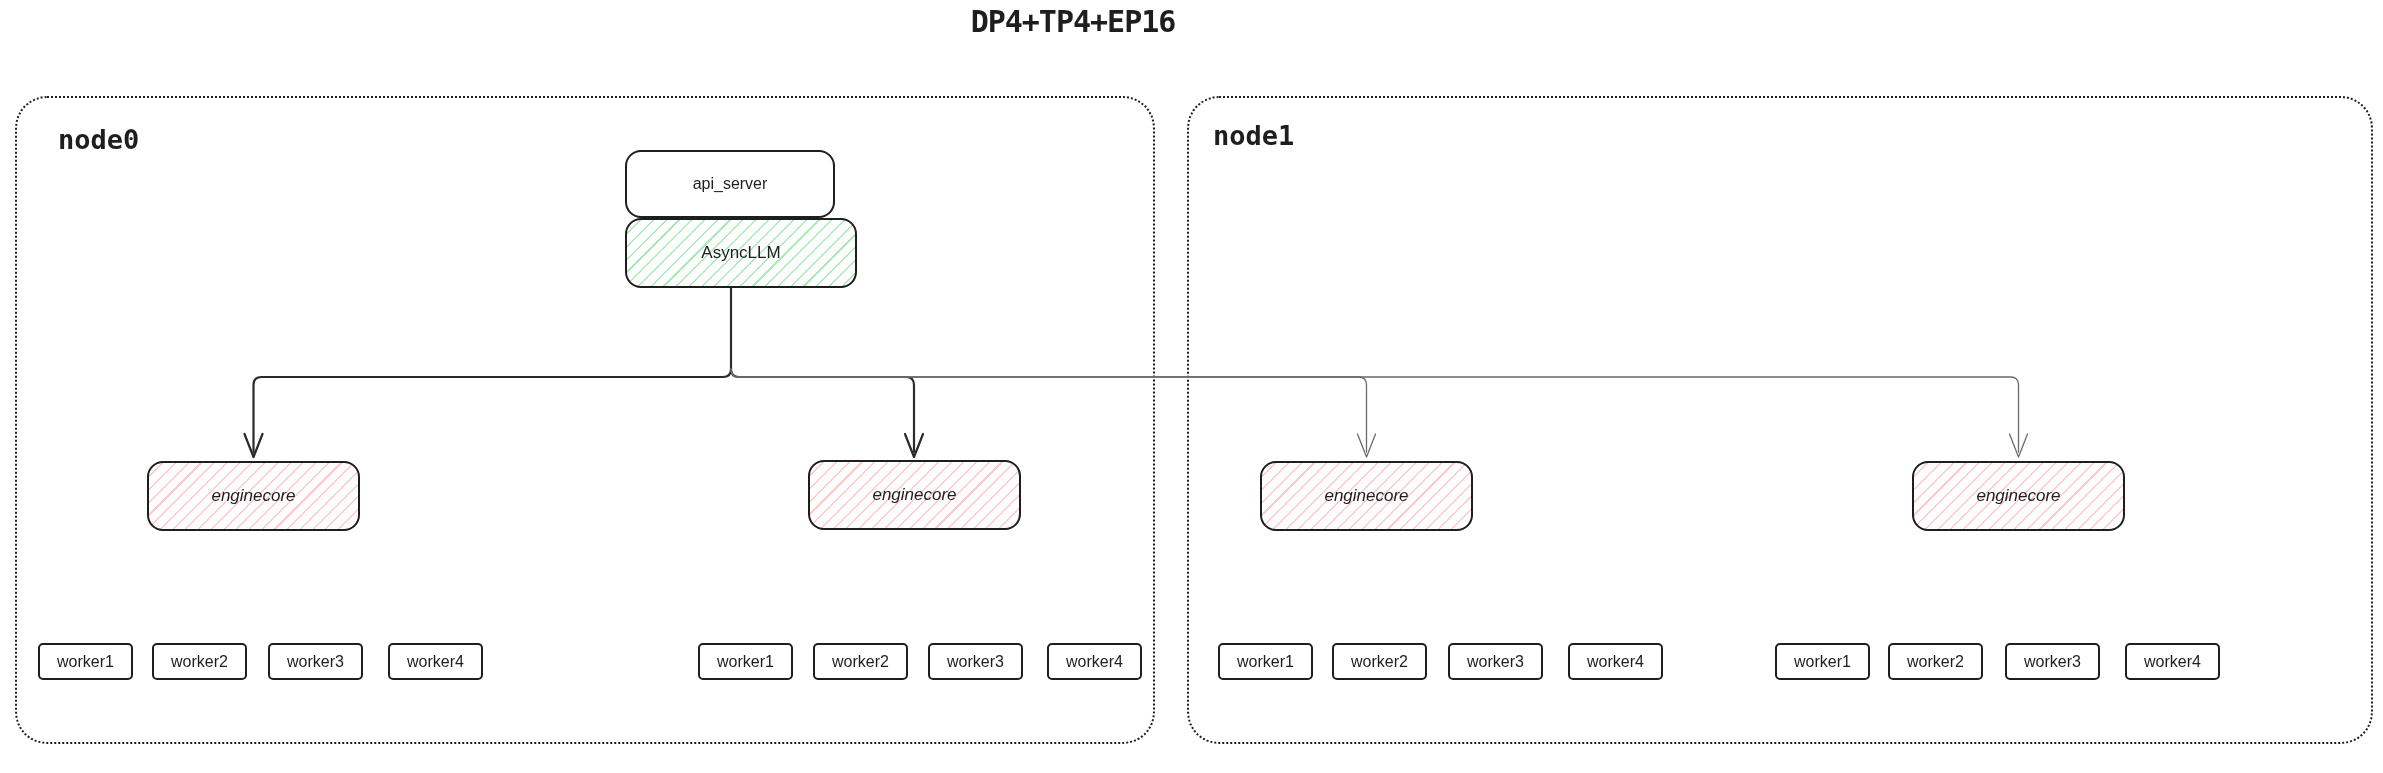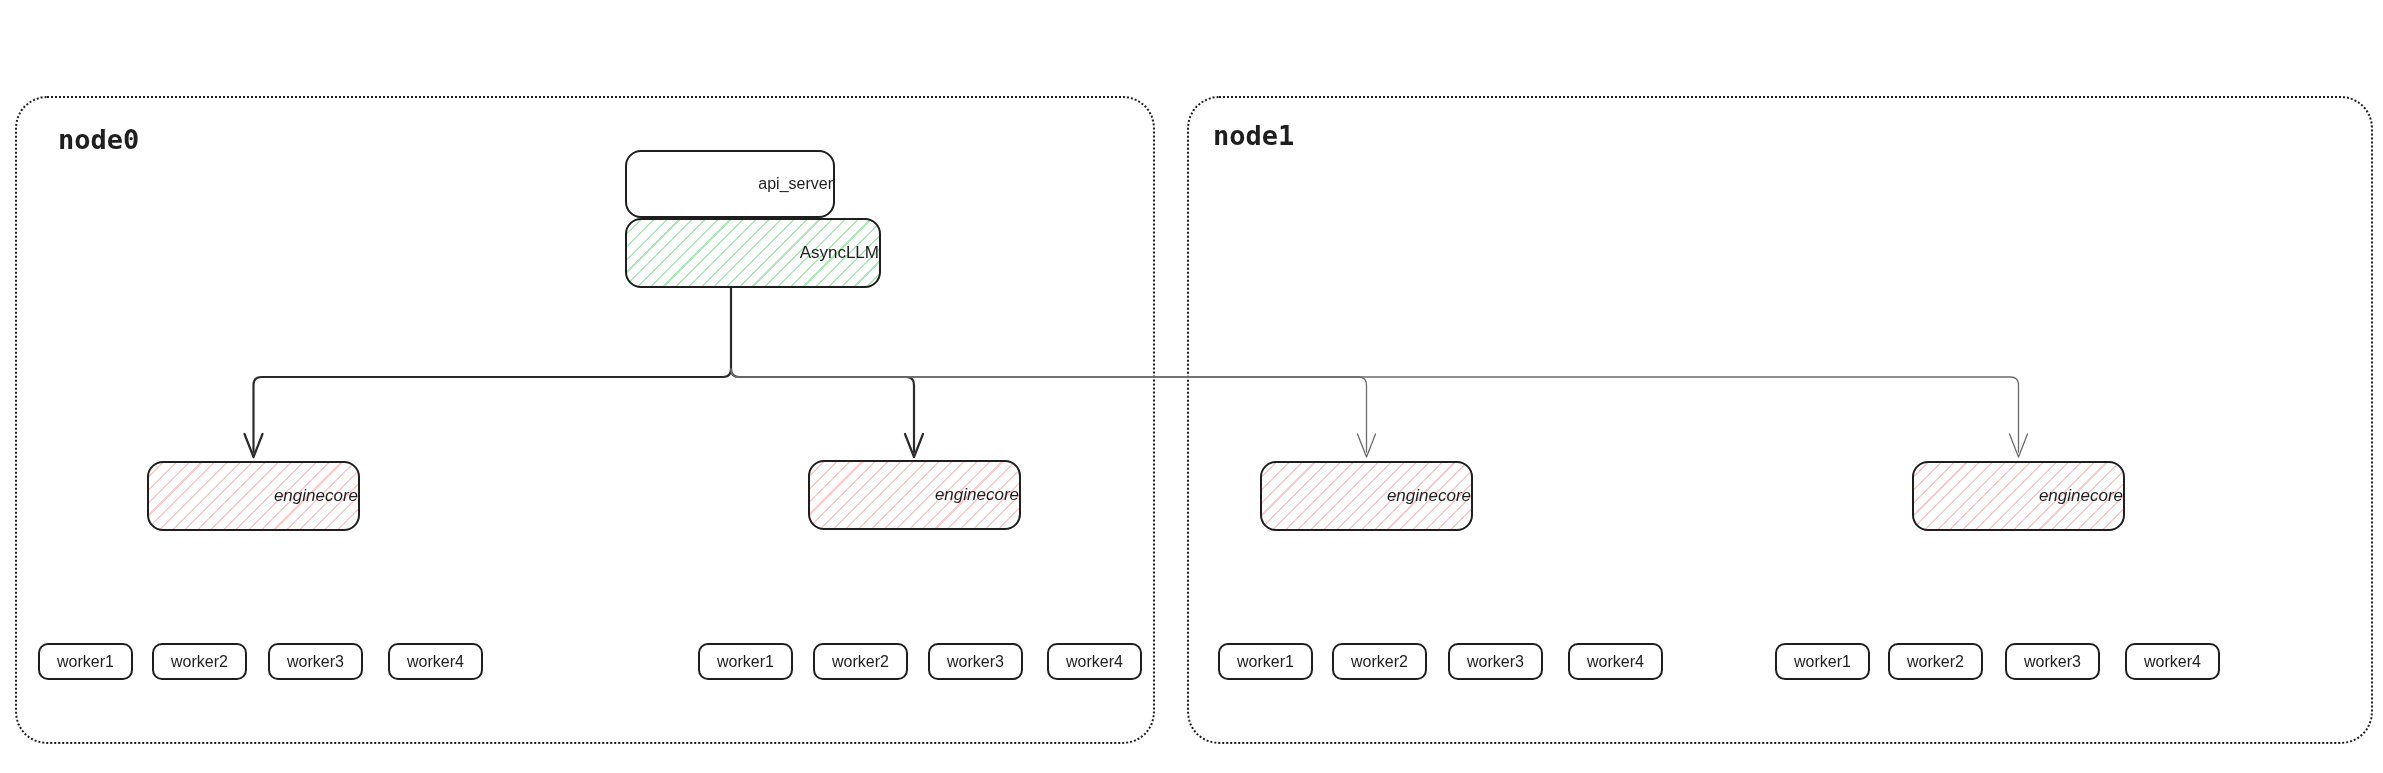--- a/index.html
+++ b/index.html
@@ -48,30 +48,30 @@
   .node-label.n0 { left: 38px;   top: 124px; margin-left: 20px; }
   .node-label.n1 { left: 1213px; top: 120px; }
 
   .shape {
     position: absolute;
     border: 2px solid #1e1e1e;
     border-radius: 16px;
     background: #ffffff;
     display: flex;
     align-items: center;
-    justify-content: flex-end;
+    justify-content: center;
     font-size: 17px;
     color: #1e1e1e;
     white-space: nowrap;
   }
 
   .api-server { left: 625px; top: 150px; width: 210px; height: 68px; font-size: 16px; }
 
   .async-llm {
-    left: 625px; top: 218px; width: 256px; height: 70px;
+    left: 625px; top: 218px; width: 232px; height: 70px;
     background-color: #ffffff;
     background-image: repeating-linear-gradient(135deg,
       rgba(105, 219, 124, 0.55) 0px, rgba(105, 219, 124, 0.55) 1.6px,
       transparent 1.6px, transparent 9px);
   }
 
   .enginecore {
     width: 213px; height: 70px;
     background-color: #ffffff;
     background-image: repeating-linear-gradient(135deg,
@@ -82,21 +82,21 @@
   .enginecore.ec1 { left: 147px;  top: 461px; }
   .enginecore.ec2 { left: 808px;  top: 460px; }
   .enginecore.ec3 { left: 1260px; top: 461px; }
   .enginecore.ec4 { left: 1912px; top: 461px; }
 
   .worker {
     position: absolute;
     top: 643px;
     width: 95px; height: 37px;
     border: 2px solid #1e1e1e;
-    border-radius: 10px;
+    border-radius: 5px;
     background: #ffffff;
     display: flex;
     align-items: center;
     justify-content: center;
     font-size: 16px;
     color: #1e1e1e;
     white-space: nowrap;
   }
 
   .arrows-svg {
@@ -106,20 +106,21 @@
     pointer-events: none;
   }
   .arrow-dark { stroke: #2b2b2b; stroke-width: 2.2; fill: none; stroke-linecap: round; stroke-linejoin: round; }
   .arrow-gray { stroke: #6b6b6b; stroke-width: 1.3; fill: none; stroke-linecap: round; stroke-linejoin: round; }
 </style>
 </head>
 <body>
 
 <div class="canvas">
 
+  <div class="diagram-title">DP4+TP4+EP16</div>
 
   <div class="node-box node0"></div>
   <div class="node-box node1"></div>
 
   <div class="node-label n0">node0</div>
   <div class="node-label n1">node1</div>
 
   <svg class="arrows-svg" viewBox="0 0 2383 773" xmlns="http://www.w3.org/2000/svg">
 
     <path class="arrow-dark" d="M731,288 L731,369"></path>

